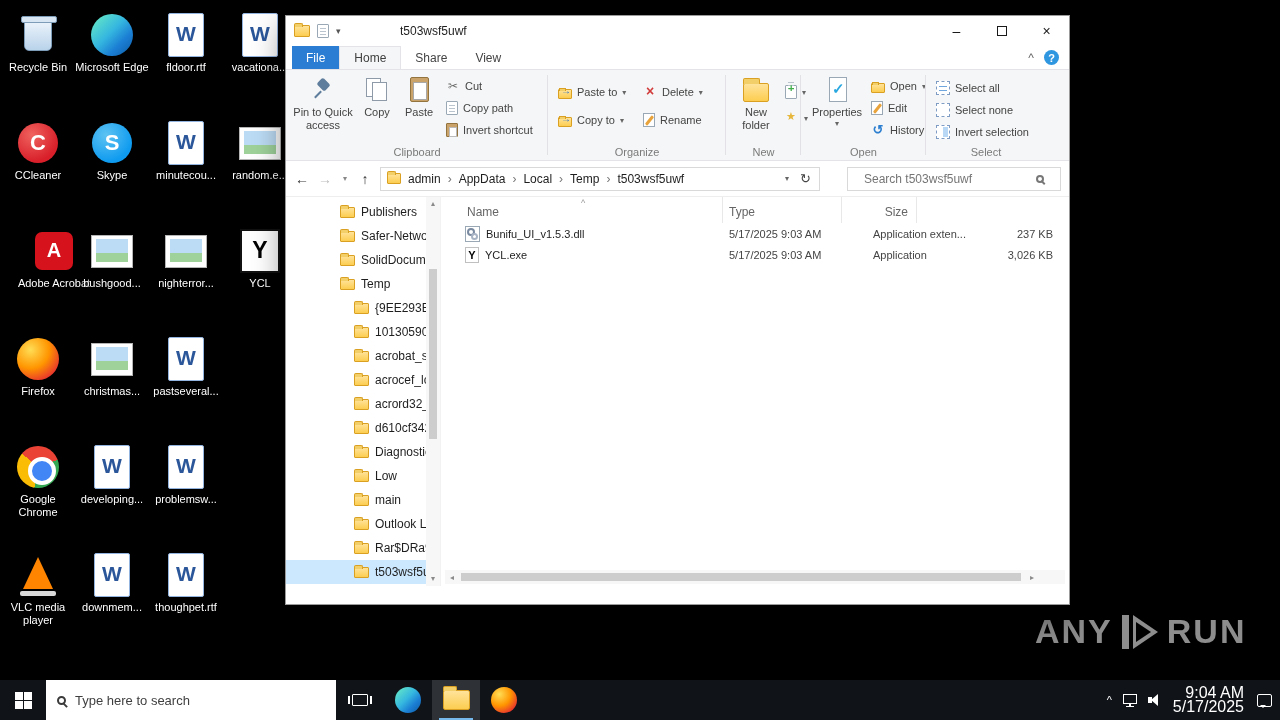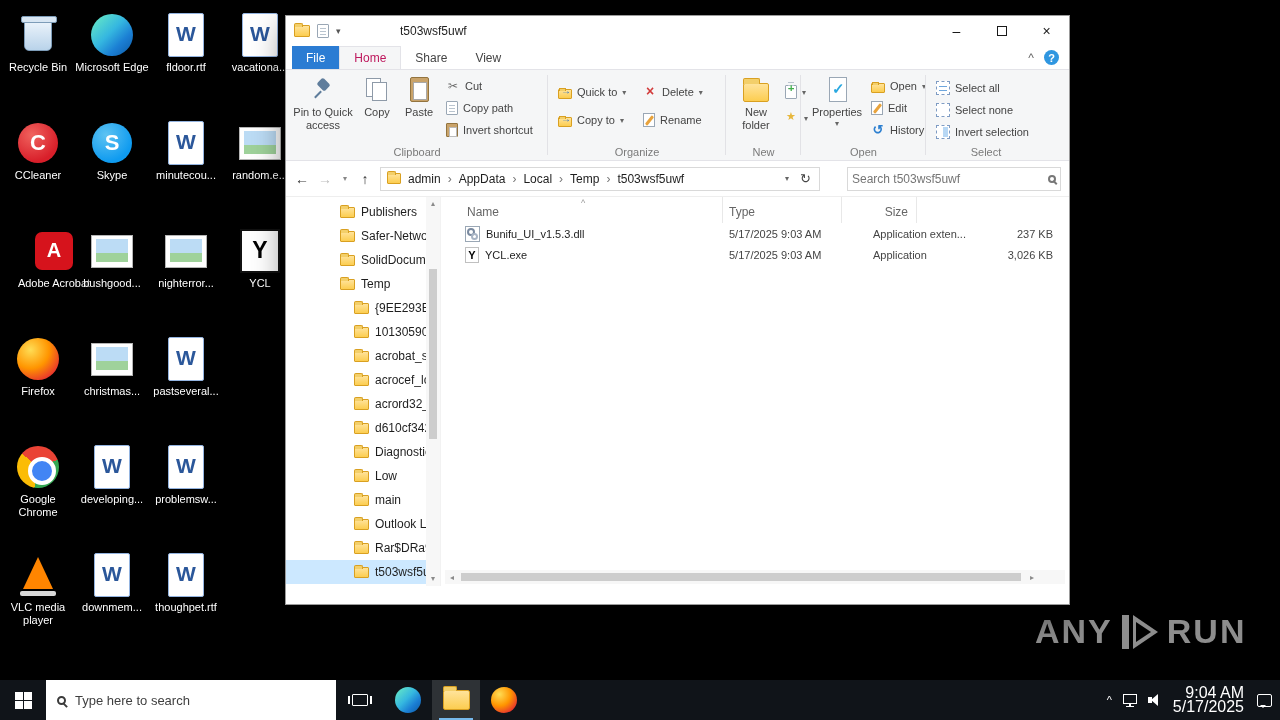--- a/index.html
+++ b/index.html
@@ -45,21 +45,21 @@
 .titlebar{height:30px;display:flex;align-items:center;padding-left:8px;background:#fff}
 .qat{display:flex;align-items:center;gap:7px;width:96px}
 .qat-caret{font-size:9px;color:#555}
 .wtitle{font-size:12px;color:#1e1e1e;margin-left:10px}
 .controls{margin-left:auto;display:flex;height:100%}
 .ctrl{width:45px;height:100%;display:flex;align-items:center;justify-content:center;font-size:14px;color:#1a1a1a}
 .ctrl-max i{display:block;width:10px;height:10px;border:1px solid #1a1a1a}
 .tabsrow{height:23px;display:flex;align-items:stretch;background:#fff;padding-left:6px;position:relative}
 .tab{padding:0 14px;display:flex;align-items:center;font-size:12px;color:#444}
 .tab-file{background:#2b7cd3;color:#fff}
-.tab.active{background:#f5f6f7;border:1px solid #e3e3e8;border-bottom:none;color:#be185d}
+.tab.active{background:#f5f6f7;border:1px solid #e3e3e8;border-bottom:none;color:#404040}
 .tabs-right{margin-left:auto;display:flex;align-items:center;gap:10px;padding-right:10px}
 .rib-collapse{font-size:12px;color:#666}
 .helpbtn{width:15px;height:15px;border-radius:50%;background:#2f96e0;color:#fff;font-size:11px;font-weight:bold;display:flex;align-items:center;justify-content:center}
 .ribbon{height:92px;background:#f5f6f7;border-top:1px solid #e3e3e8;border-bottom:1px solid #e3e3e8;position:relative;font-size:11px;color:#444}
 .grp-label{position:absolute;bottom:2px;text-align:center;color:#7a7a7a}
 .gsep{position:absolute;top:5px;bottom:5px;width:1px;background:#e2e2e6}
 .bigbtn{position:absolute;top:3px;height:76px;display:flex;flex-direction:column;align-items:center;text-align:center;line-height:1.2;padding-top:3px}
 .bigbtn .bi{width:26px;height:26px;position:relative;margin-bottom:4px;flex:none}
 .srow{position:absolute;display:flex;align-items:center;gap:5px;height:20px;white-space:nowrap}
 .scaret{font-size:8px;color:#666}
@@ -94,21 +94,21 @@
 
 .addr{height:36px;background:#fff;display:flex;align-items:center;padding:0 8px;gap:7px;border-bottom:1px solid #eee}
 .navarw{font-size:14px;color:#333;width:16px;text-align:center}
 .navarw.dis{color:#bdbdbd}
 .navarw.sm{font-size:8px;color:#888;width:10px}
 .addrbox{height:24px;border:1px solid #d9d9d9;background:#fff;display:flex;align-items:center;padding:0 6px;gap:6px;width:440px}
 .crumb{font-size:12px;color:#1e1e1e;padding:0 1px}
 .csep{font-size:12px;color:#777}
 .addr-caret{margin-left:auto;font-size:8px;color:#666;padding:0 3px}
 .refresh{font-size:13px;color:#444;padding:0 2px}
-.searchbox{height:24px;border:1px solid #d9d9d9;background:#fff;display:flex;align-items:center;padding:0 4px;margin-left:auto;width:214px;color:#757575;font-size:12px}
+.searchbox{height:24px;border:1px solid #d9d9d9;background:#fff;display:flex;align-items:center;padding:0 16px;margin-left:auto;width:214px;color:#757575;font-size:12px}
 .smag{width:8px;height:8px;border:2px solid #777;border-radius:50%;position:relative;margin-left:auto;flex:none}
 .smag::after{content:"";position:absolute;width:2px;height:5px;background:#777;right:-2px;bottom:-4px;transform:rotate(-45deg)}
 
 .content{position:absolute;top:181px;left:0;width:783px;height:389px;display:flex;background:#fff}
 .navpane{width:155px;position:relative;border-right:1px solid #f2f2f2;flex:none}
 .tree{position:absolute;left:0;right:14px;top:0;bottom:0;padding-top:3px;overflow:hidden}
 .trow{height:24px;display:flex;align-items:center;gap:6px;padding-left:54px;font-size:12px;color:#1e1e1e;white-space:nowrap;overflow:hidden}
 .trow.lvl1{padding-left:68px}
 .trow.sel{background:#cce8ff}
 .trow .fol{width:15px;height:11px}
@@ -335,21 +335,21 @@
     </div>
     <div class="srow" style="left:160px;top:50px">
       <span class="mi mi-clip"></span>
       <span>Invert shortcut</span>
     </div>
     <div class="grp-label" style="left:0;width:262px">Clipboard</div>
     <div class="gsep" style="left:261px"></div>
 
     <div class="srow" style="left:272px;top:12px">
       <span class="mi mi-fol mi-arrow"></span>
-      <span>Quick to</span>
+      <span>Paste to</span>
       <span class="scaret">▾</span>
     </div>
     <div class="srow" style="left:272px;top:40px">
       <span class="mi mi-fol mi-arrow"></span>
       <span>Copy to</span>
       <span class="scaret">▾</span>
     </div>
     <div class="srow" style="left:357px;top:12px">
       <span class="mi mi-x">×</span>
       <span>Delete</span>

